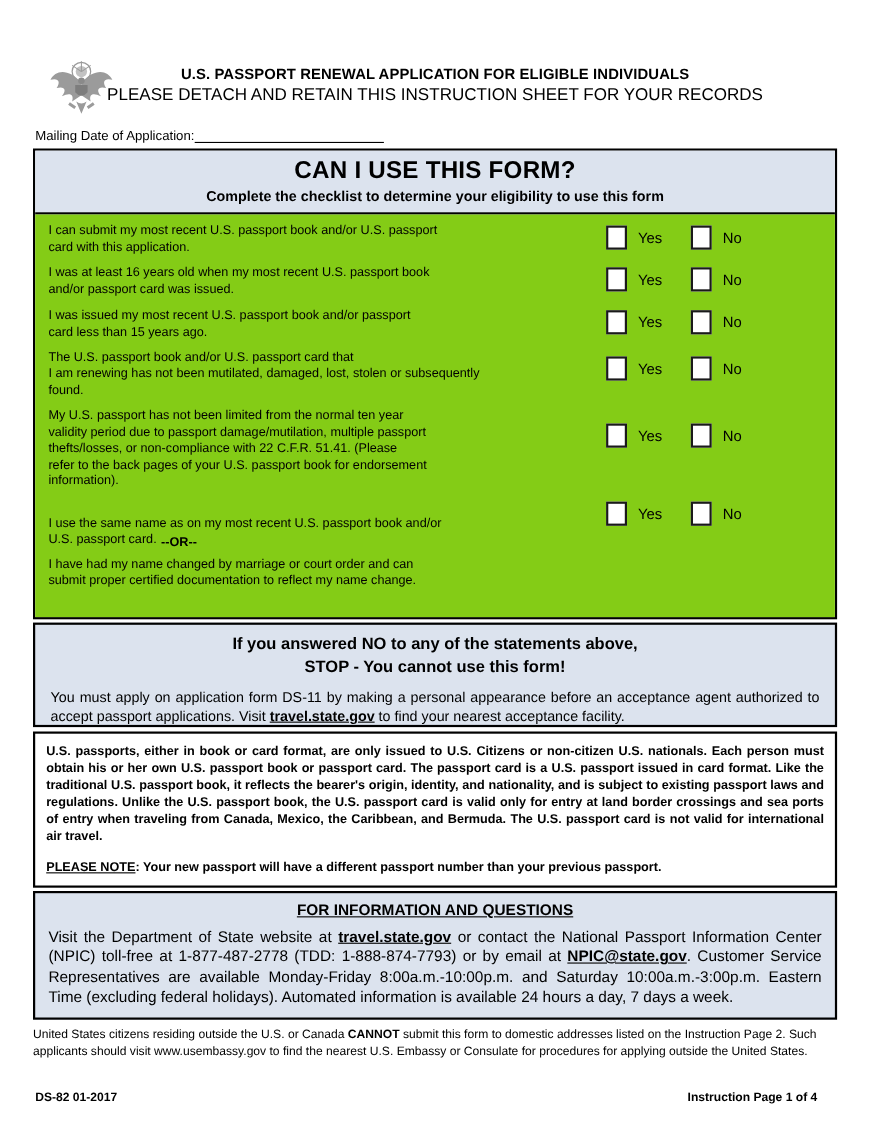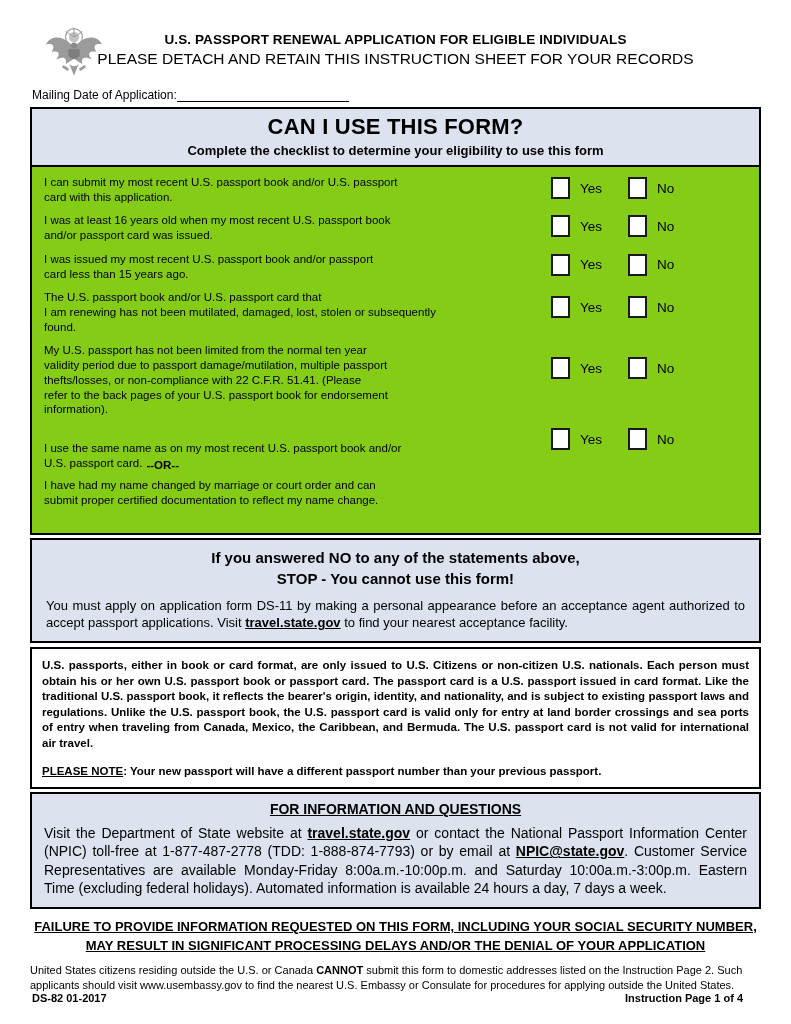--- a/index.html
+++ b/index.html
@@ -9,21 +9,21 @@
     position: relative;
     font-family: "Liberation Sans", "DejaVu Sans", sans-serif;
     color: #000;
     overflow: hidden;
   }
   .page { padding: 26px 30px 0 30px; }
 
   
   .hdr { position: relative; min-height: 58px; margin-bottom: 2px; }
   .seal { position: absolute; left: 14px; top: 0; }
-  .hdr-titles { text-align: center; padding-top: 6px; }
+  .hdr-titles { text-align: center; padding-top: 6px; margin-top: 28px; }
   .hdr-title { font-size: 13.5px; font-weight: bold; letter-spacing: .1px; }
   .hdr-sub { font-size: 15.5px; margin-top: 3px; }
   .mailing { font-size: 12px; margin: 4px 0 5px 2px; }
   .mailing .blank {
     display: inline-block; width: 172px; border-bottom: 1.5px solid #000;
     height: 13px; vertical-align: bottom;
   }
 
   
   .box { border: 2px solid #000; }
@@ -38,21 +38,21 @@
   .chk-text { flex: 1; font-size: 11.5px; line-height: 1.28; white-space: pre-line; padding-right: 10px; }
   .chk-or { font-weight: bold; white-space: normal; position: relative; top: 2px; margin-left: 4px; }
   .chk-text2 { margin-top: 8px; }
   .chk-col { width: 196px; flex: 0 0 196px; display: flex; align-items: center; }
   .chk-pair { display: flex; align-items: center; }
   .chk-pair + .chk-pair { margin-left: 26px; }
   .cbox { width: 19px; height: 22px; border: 2px solid #1a1a1a; background: #fff; display: inline-block; cursor: pointer; }
   .clabel { font-size: 13.5px; margin-left: 10px; }
   .mt2 { margin-top: 2px; } .mt6 { margin-top: 6px; } .mt14 { margin-top: 14px; }
 
-  .stop-box { margin-top: 3px; padding: 8px 14px 10px; text-align: center; }
+  .stop-box { margin-top: 3px; padding: 8px 14px 0; text-align: center; }
   .stop-h { font-size: 15px; font-weight: bold; line-height: 1.35; }
   .stop-body { font-size: 13px; text-align: justify; margin-top: 8px; line-height: 1.32; }
 
   .pass-box { margin-top: 4px; background: #fff; padding: 9px 10px 10px; }
   .pass-para { font-size: 11.5px; font-weight: bold; text-align: justify; line-height: 1.35; }
   .pass-note { font-size: 11.5px; font-weight: bold; margin-top: 14px; }
 
   .info-box { margin-top: 3px; padding: 7px 12px 10px; }
   .info-h { text-align: center; font-size: 14px; font-weight: bold; text-decoration: underline; margin-bottom: 7px; }
   .info-body { font-size: 14px; text-align: justify; line-height: 1.3; }
@@ -219,24 +219,20 @@
   <div class="box pass-box">
     <div class="pass-para">U.S. passports, either in book or card format, are only issued to U.S. Citizens or non-citizen U.S. nationals. Each person must obtain his or her own U.S. passport book or passport card. The passport card is a U.S. passport issued in card format. Like the traditional U.S. passport book, it reflects the bearer's origin, identity, and nationality, and is subject to existing passport laws and regulations. Unlike the U.S. passport book, the U.S. passport card is valid only for entry at land border crossings and sea ports of entry when traveling from Canada, Mexico, the Caribbean, and Bermuda. The U.S. passport card is not valid for international air travel.</div>
     <div class="pass-note"><span class="uline">PLEASE NOTE</span><span>: Your new passport will have a different passport number than your previous passport.</span></div>
   </div>
 
   <div class="box bg-blue info-box">
     <div class="info-h">FOR INFORMATION AND QUESTIONS</div>
     <div class="info-body"><span>Visit the Department of State website at </span><span class="blink">travel.state.gov</span><span> or contact the National Passport Information Center (NPIC) toll-free at 1-877-487-2778 (TDD: 1-888-874-7793) or by email at </span><span class="blink">NPIC@state.gov</span><span>.  Customer Service Representatives are available Monday-Friday 8:00a.m.-10:00p.m. and Saturday 10:00a.m.-3:00p.m. Eastern Time (excluding federal holidays). Automated information is available 24 hours a day, 7 days a week.</span></div>
   </div>
 
-  <div class="failure">
-    <div><span>FAILURE TO PROVIDE INFORMATION REQUESTED ON THIS FORM, INCLUDING YOUR SOCIAL SECURITY NUMBER,</span></div>
-    <div><span>MAY RESULT IN SIGNIFICANT PROCESSING DELAYS AND/OR THE DENIAL OF YOUR APPLICATION</span></div>
-  </div>
 
   <div class="abroad-p"><span>United States citizens residing outside the U.S. or Canada </span><b>CANNOT</b><span> submit this form to domestic addresses listed on the Instruction Page 2.  Such applicants should visit www.usembassy.gov to find the nearest U.S. Embassy or Consulate for procedures for applying outside the United States.</span></div>
 
 </div>
 
 <div class="footer">
   <span>DS-82 01-2017</span>
   <span>Instruction Page 1 of 4</span>
 </div>
 

